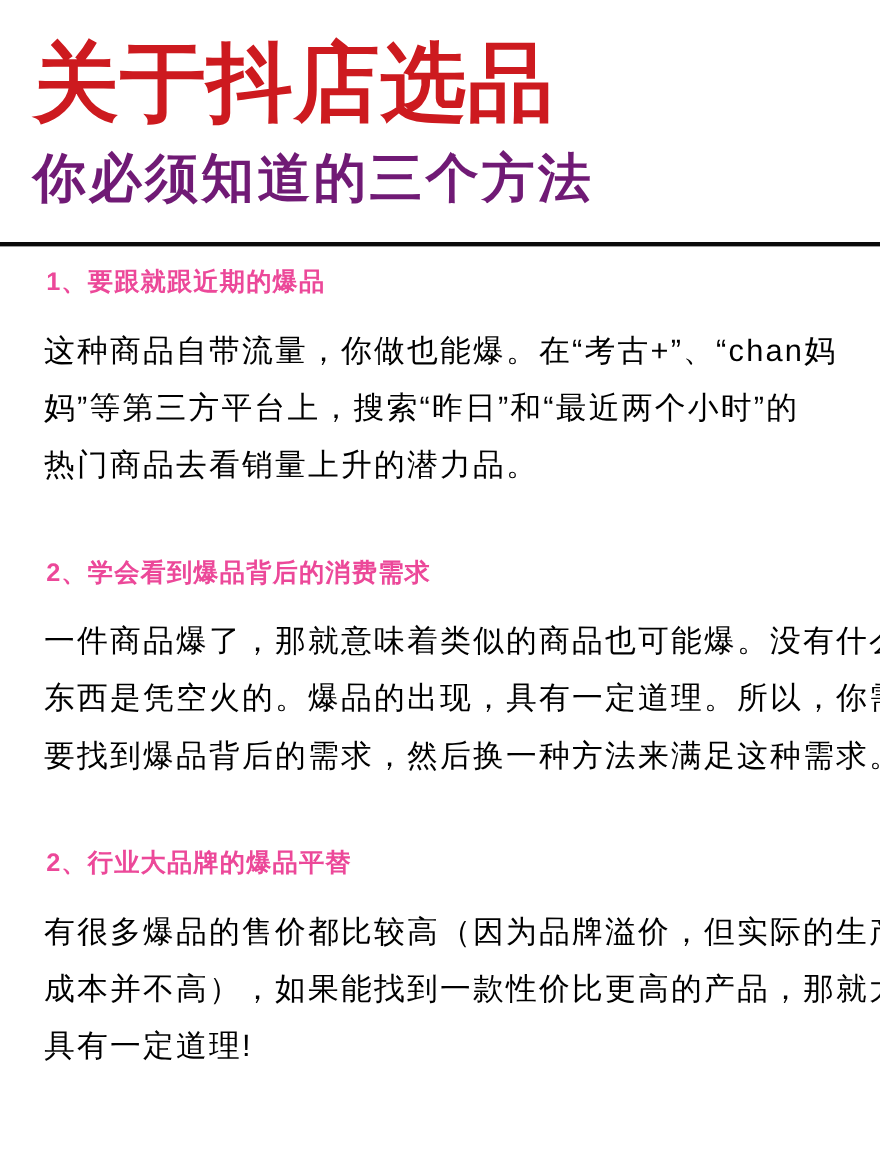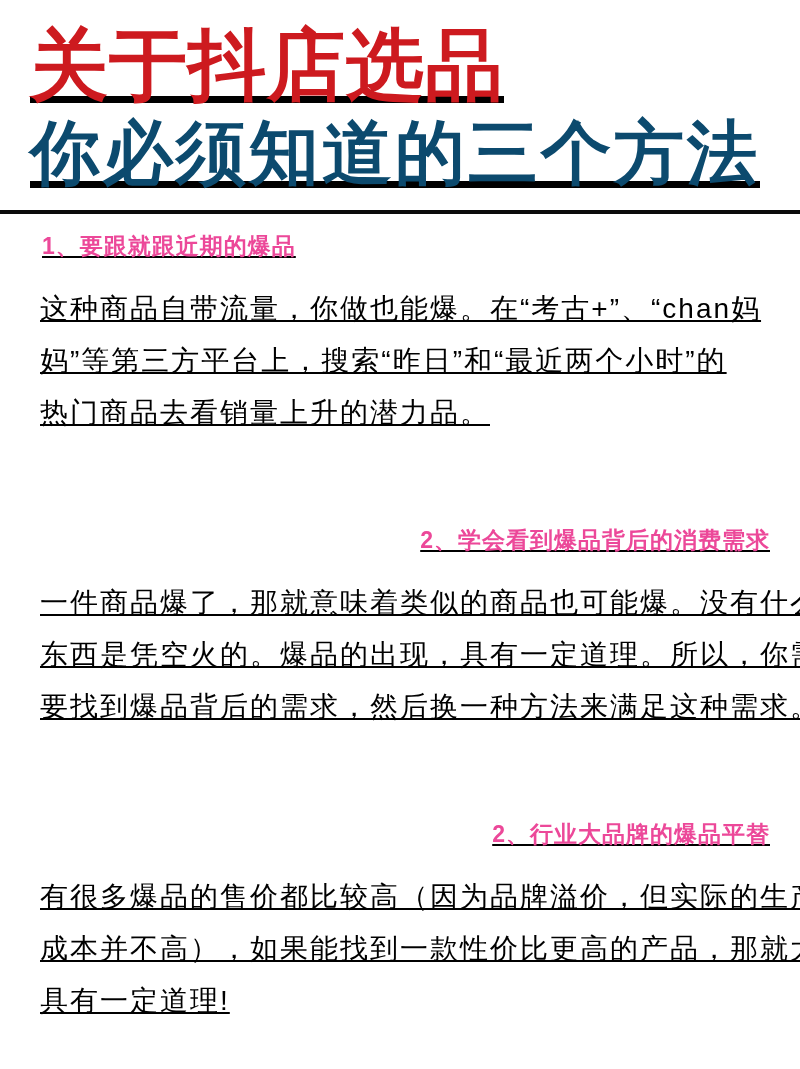--- a/index.html
+++ b/index.html
@@ -6,35 +6,34 @@
   html, body {
     width: 800px;
     height: 1069px;
     background: #ffffff;
     font-family: "Liberation Sans", "DejaVu Sans", sans-serif;
     overflow: hidden;
   }
   .poster {
     width: 800px;
     height: 861px;
-    padding: 18px 30px 0 30px;
-    text-decoration: underline;
+    padding: 28px 30px 0 30px;
   }
   
   .title-line1 {
     color: #cd1a1f;
     font-size: 78px;
     font-weight: 900;
     line-height: 94px;
     letter-spacing: 1px;
     white-space: nowrap;
   }
   .title-line2 {
-    color: #0c4a6e;
-    font-size: 70px;
+    color: #701a75;
+    font-size: 48px;
     font-weight: 900;
     line-height: 82px;
     letter-spacing: 3px;
     white-space: nowrap;
   }
   .divider {
     height: 4px;
     background: #0b0b0b;
     margin: 16px -30px 0 -30px; 
   }
@@ -51,22 +50,21 @@
   .tip-heading {
     margin: 14px 0 0 12px;
     font-size: 23px;
     line-height: 36px;
     font-weight: bold;
     color: #ec4899;
     letter-spacing: 1px;
     white-space: nowrap;
   }
   .tip-heading.spaced {
-    margin-top: 83px;
-    text-align: right;
+    margin-top: 53px;
   }
   .tip-body {
     margin: 19px 0 0 10px;
   }
   .tip-line {
     font-size: 28px;
     line-height: 52px;
     font-weight: 500;
     color: #000000;
     letter-spacing: 2px;

